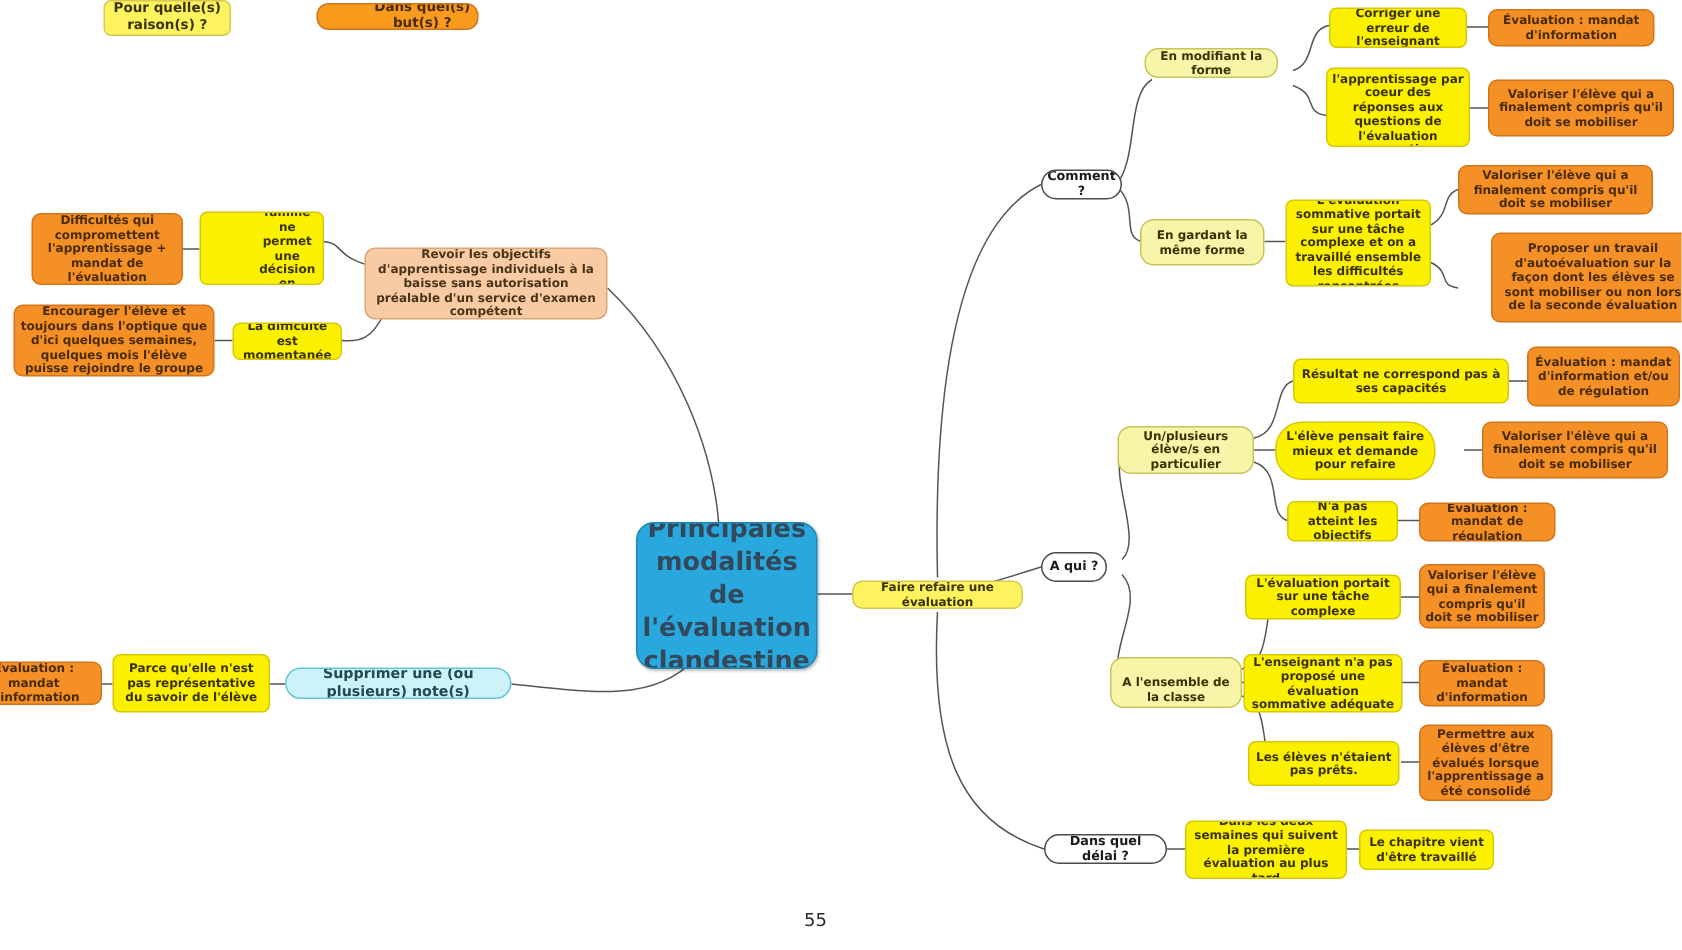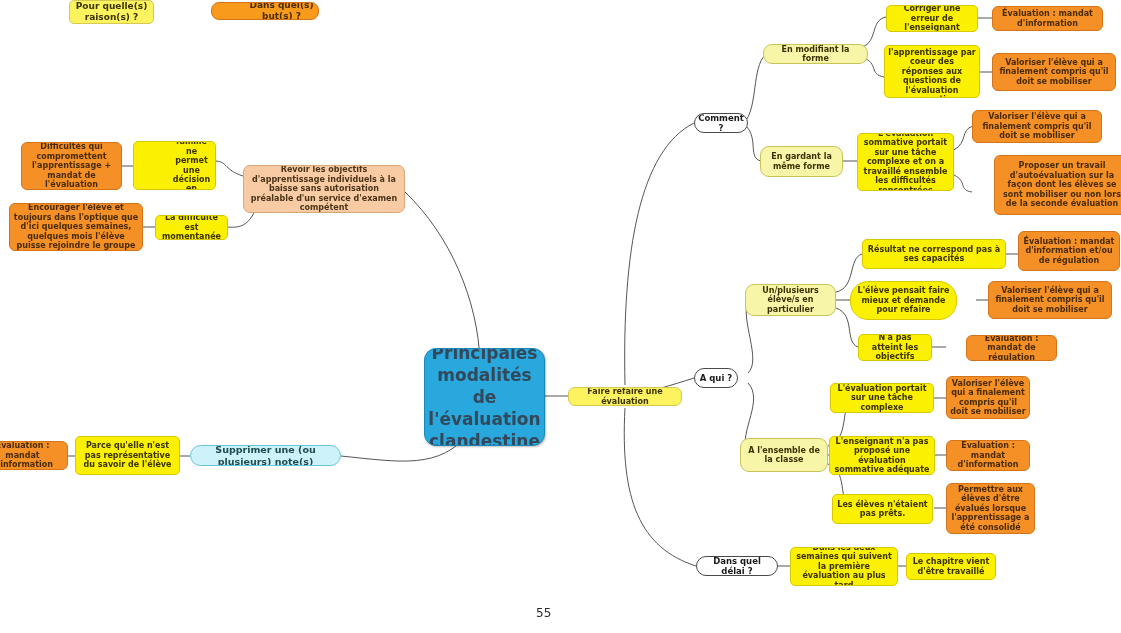--- a/index.html
+++ b/index.html
@@ -228,21 +228,21 @@
   <div class="node n-question" style="left:694px; top:113px; width:54px; height:20px;">
     <span class="nlabel">Comment ?</span>
   </div>
   <div class="node n-question" style="left:694px; top:368px; width:44px; height:20px;justify-content:center;">
     <span class="nlabel">A qui ?</span>
   </div>
   <div class="node n-question" style="left:696px; top:556px; width:82px; height:20px;">
     <span class="nlabel">Dans quel délai ?</span>
   </div>
 
-  <div class="node n-pale" style="left:763px; top:44px; width:105px; height:20px;">
+  <div class="node n-pale" style="left:763px; top:32px; width:89px; height:20px;">
     <span class="nlabel">En modifiant la forme</span>
   </div>
   <div class="node n-pale" style="left:760px; top:146px; width:83px; height:31px;">
     <span class="nlabel">En gardant la même forme</span>
   </div>
 
   <div class="node n-yellow" style="left:886px; top:5px; width:92px; height:27px;">
     <span class="nlabel">Corriger une erreur de l'enseignant</span>
   </div>
   <div class="node n-yellow" style="left:884px; top:45px; width:96px; height:53px;">
@@ -263,41 +263,41 @@
   <div class="node n-orange" style="left:972px; top:110px; width:130px; height:33px;">
     <span class="nlabel">Valoriser l'élève qui a finalement compris qu'il doit se mobiliser</span>
   </div>
   <div class="node n-orange" style="left:972px; top:155px; width:136px; height:60px;margin-left:22px;">
     <span class="nlabel">Proposer un travail d'autoévaluation sur la façon dont les élèves se sont mobiliser ou non lors de la seconde évaluation</span>
   </div>
 
   <div class="node n-pale" style="left:745px; top:284px; width:91px; height:32px;">
     <span class="nlabel">Un/plusieurs élève/s en particulier</span>
   </div>
-  <div class="node n-pale" style="left:740px; top:438px; width:88px; height:34px;">
+  <div class="node n-pale" style="left:740px; top:438px; width:88px; height:34px;align-items:flex-end;">
     <span class="nlabel">A l'ensemble de la classe</span>
   </div>
 
   <div class="node n-yellow" style="left:862px; top:239px; width:144px; height:30px;">
     <span class="nlabel">Résultat ne correspond pas à ses capacités</span>
   </div>
   <div class="node n-yellow" style="left:850px; top:281px; width:107px; height:39px;border-radius:18px;">
     <span class="nlabel">L'élève pensait faire mieux et demande pour refaire</span>
   </div>
   <div class="node n-yellow" style="left:858px; top:334px; width:74px; height:27px;">
     <span class="nlabel">N'a pas atteint les objectifs</span>
   </div>
 
   <div class="node n-orange" style="left:1018px; top:231px; width:102px; height:40px;">
     <span class="nlabel">Évaluation : mandat d'information et/ou de régulation</span>
   </div>
   <div class="node n-orange" style="left:988px; top:281px; width:124px; height:38px;">
     <span class="nlabel">Valoriser l'élève qui a finalement compris qu'il doit se mobiliser</span>
   </div>
-  <div class="node n-orange" style="left:946px; top:335px; width:91px; height:26px;margin-left:20px;">
+  <div class="node n-orange" style="left:946px; top:335px; width:91px; height:26px;">
     <span class="nlabel">Évaluation : mandat de régulation</span>
   </div>
 
   <div class="node n-yellow" style="left:830px; top:383px; width:104px; height:30px;">
     <span class="nlabel">L'évaluation portait sur une tâche complexe</span>
   </div>
   <div class="node n-yellow" style="left:829px; top:436px; width:106px; height:39px;">
     <span class="nlabel">L'enseignant n'a pas proposé une évaluation sommative adéquate</span>
   </div>
   <div class="node n-yellow" style="left:832px; top:494px; width:101px; height:30px;">

